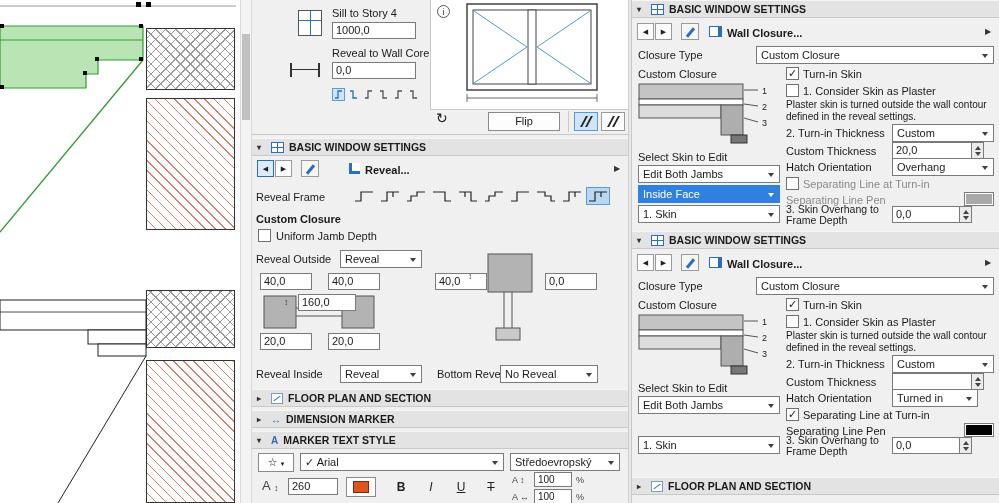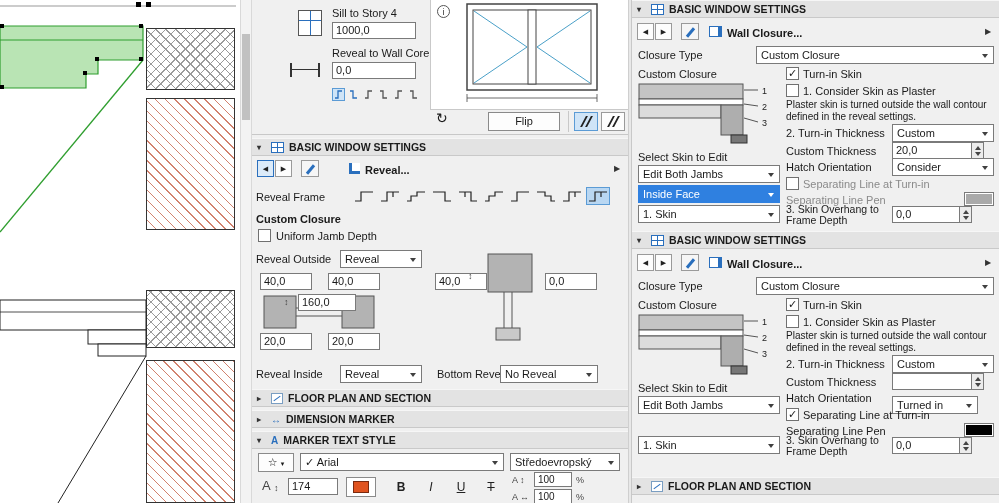--- a/index.html
+++ b/index.html
@@ -333,21 +333,21 @@
       <span style="font-size:7px">▾</span>
     </div>
     <div class="dd" style="left:48px;top:453px;width:204px">
       <span>✓</span>
       <span>Arial</span>
     </div>
     <div class="dd" style="left:258px;top:453px;width:110px"><span>Středoevropský</span></div>
 
     <span class="lbl" style="left:10px;top:480px;font-size:13px;color:#444">A</span>
     <span class="mini" style="left:22px;top:483px">↕</span>
-    <div class="inp" style="left:36px;top:478px;width:50px"><span>174</span></div>
+    <div class="inp" style="left:36px;top:478px;width:50px"><span>260</span></div>
     <div class="colorbtn" style="left:94px;top:477px">
         <i style="background-color: rgb(224, 83, 31);"></i>
       </div>
     <span class="fmt" style="left:138px;top:478px;font-weight:bold">B</span>
     <span class="fmt" style="left:168px;top:478px;font-style:italic">I</span>
     <span class="fmt" style="left:198px;top:478px;text-decoration:underline">U</span>
     <span class="fmt" style="left:228px;top:478px;text-decoration:line-through">T</span>
 
     <span class="mini" style="left:260px;top:475px">A</span>
     <span class="mini" style="left:268px;top:475px">↕</span>
@@ -412,21 +412,21 @@
 
       <span class="lbl" style="left:154px;top:127px">2. Turn-in Thickness</span>
       <div class="dd" style="left:260px;top:124px;width:102px"><span>Custom</span></div>
       <span class="lbl" style="left:154px;top:145px">Custom Thickness</span>
       <div class="inp" style="left:260px;top:142px;width:80px"><span>20,0</span></div>
       <div class="spin" style="left:340px;top:142px">
           <i class="su"></i>
           <i class="sd"></i>
         </div>
       <span class="lbl" style="left:154px;top:161px">Hatch Orientation</span>
-      <div class="dd" style="left:260px;top:158px;width:102px"><span>Consider</span></div>
+      <div class="dd" style="left:260px;top:158px;width:102px"><span>Overhang</span></div>
       <span class="cb" style="left:154px;top:177px"><span></span></span>
       <span class="lbl" style="left: 171px; top: 178px; color: rgb(138, 138, 138);">Separating Line at Turn-in</span>
       <span class="lbl" style="left: 154px; top: 194px; color: rgb(138, 138, 138);">Separating Line Pen</span>
       <div class="pen" style="left:332px;top:192px">
           <i style="background-color: rgb(169, 169, 169);"></i>
         </div>
       <div class="lbl two" style="left:154px;top:204px;width:102px">3. Skin Overhang to Frame Depth</div>
       <div class="inp" style="left:260px;top:206px;width:68px"><span>0,0</span></div>
       <div class="spin" style="left:328px;top:206px">
           <i class="su"></i>
@@ -487,21 +487,21 @@
 
       <span class="lbl" style="left:154px;top:127px">2. Turn-in Thickness</span>
       <div class="dd" style="left:260px;top:124px;width:102px"><span>Custom</span></div>
       <span class="lbl" style="left:154px;top:145px">Custom Thickness</span>
       <div class="inp" style="left:260px;top:142px;width:80px"><span></span></div>
       <div class="spin" style="left:340px;top:142px">
           <i class="su"></i>
           <i class="sd"></i>
         </div>
       <span class="lbl" style="left:154px;top:161px">Hatch Orientation</span>
-      <div class="dd" style="left:260px;top:165px;width:86px"><span>Turned in</span></div>
+      <div class="dd" style="left:260px;top:158px;width:86px"><span>Turned in</span></div>
       <span class="cb" style="left:154px;top:177px"><span>✓</span></span>
       <span class="lbl" style="left: 171px; top: 178px; color: rgb(26, 26, 26);">Separating Line at Turn-in</span>
       <span class="lbl" style="left: 154px; top: 194px; color: rgb(26, 26, 26);">Separating Line Pen</span>
       <div class="pen" style="left:332px;top:192px">
           <i style="background-color: rgb(0, 0, 0);"></i>
         </div>
       <div class="lbl two" style="left:154px;top:204px;width:102px">3. Skin Overhang to Frame Depth</div>
       <div class="inp" style="left:260px;top:206px;width:68px"><span>0,0</span></div>
       <div class="spin" style="left:328px;top:206px">
           <i class="su"></i>

